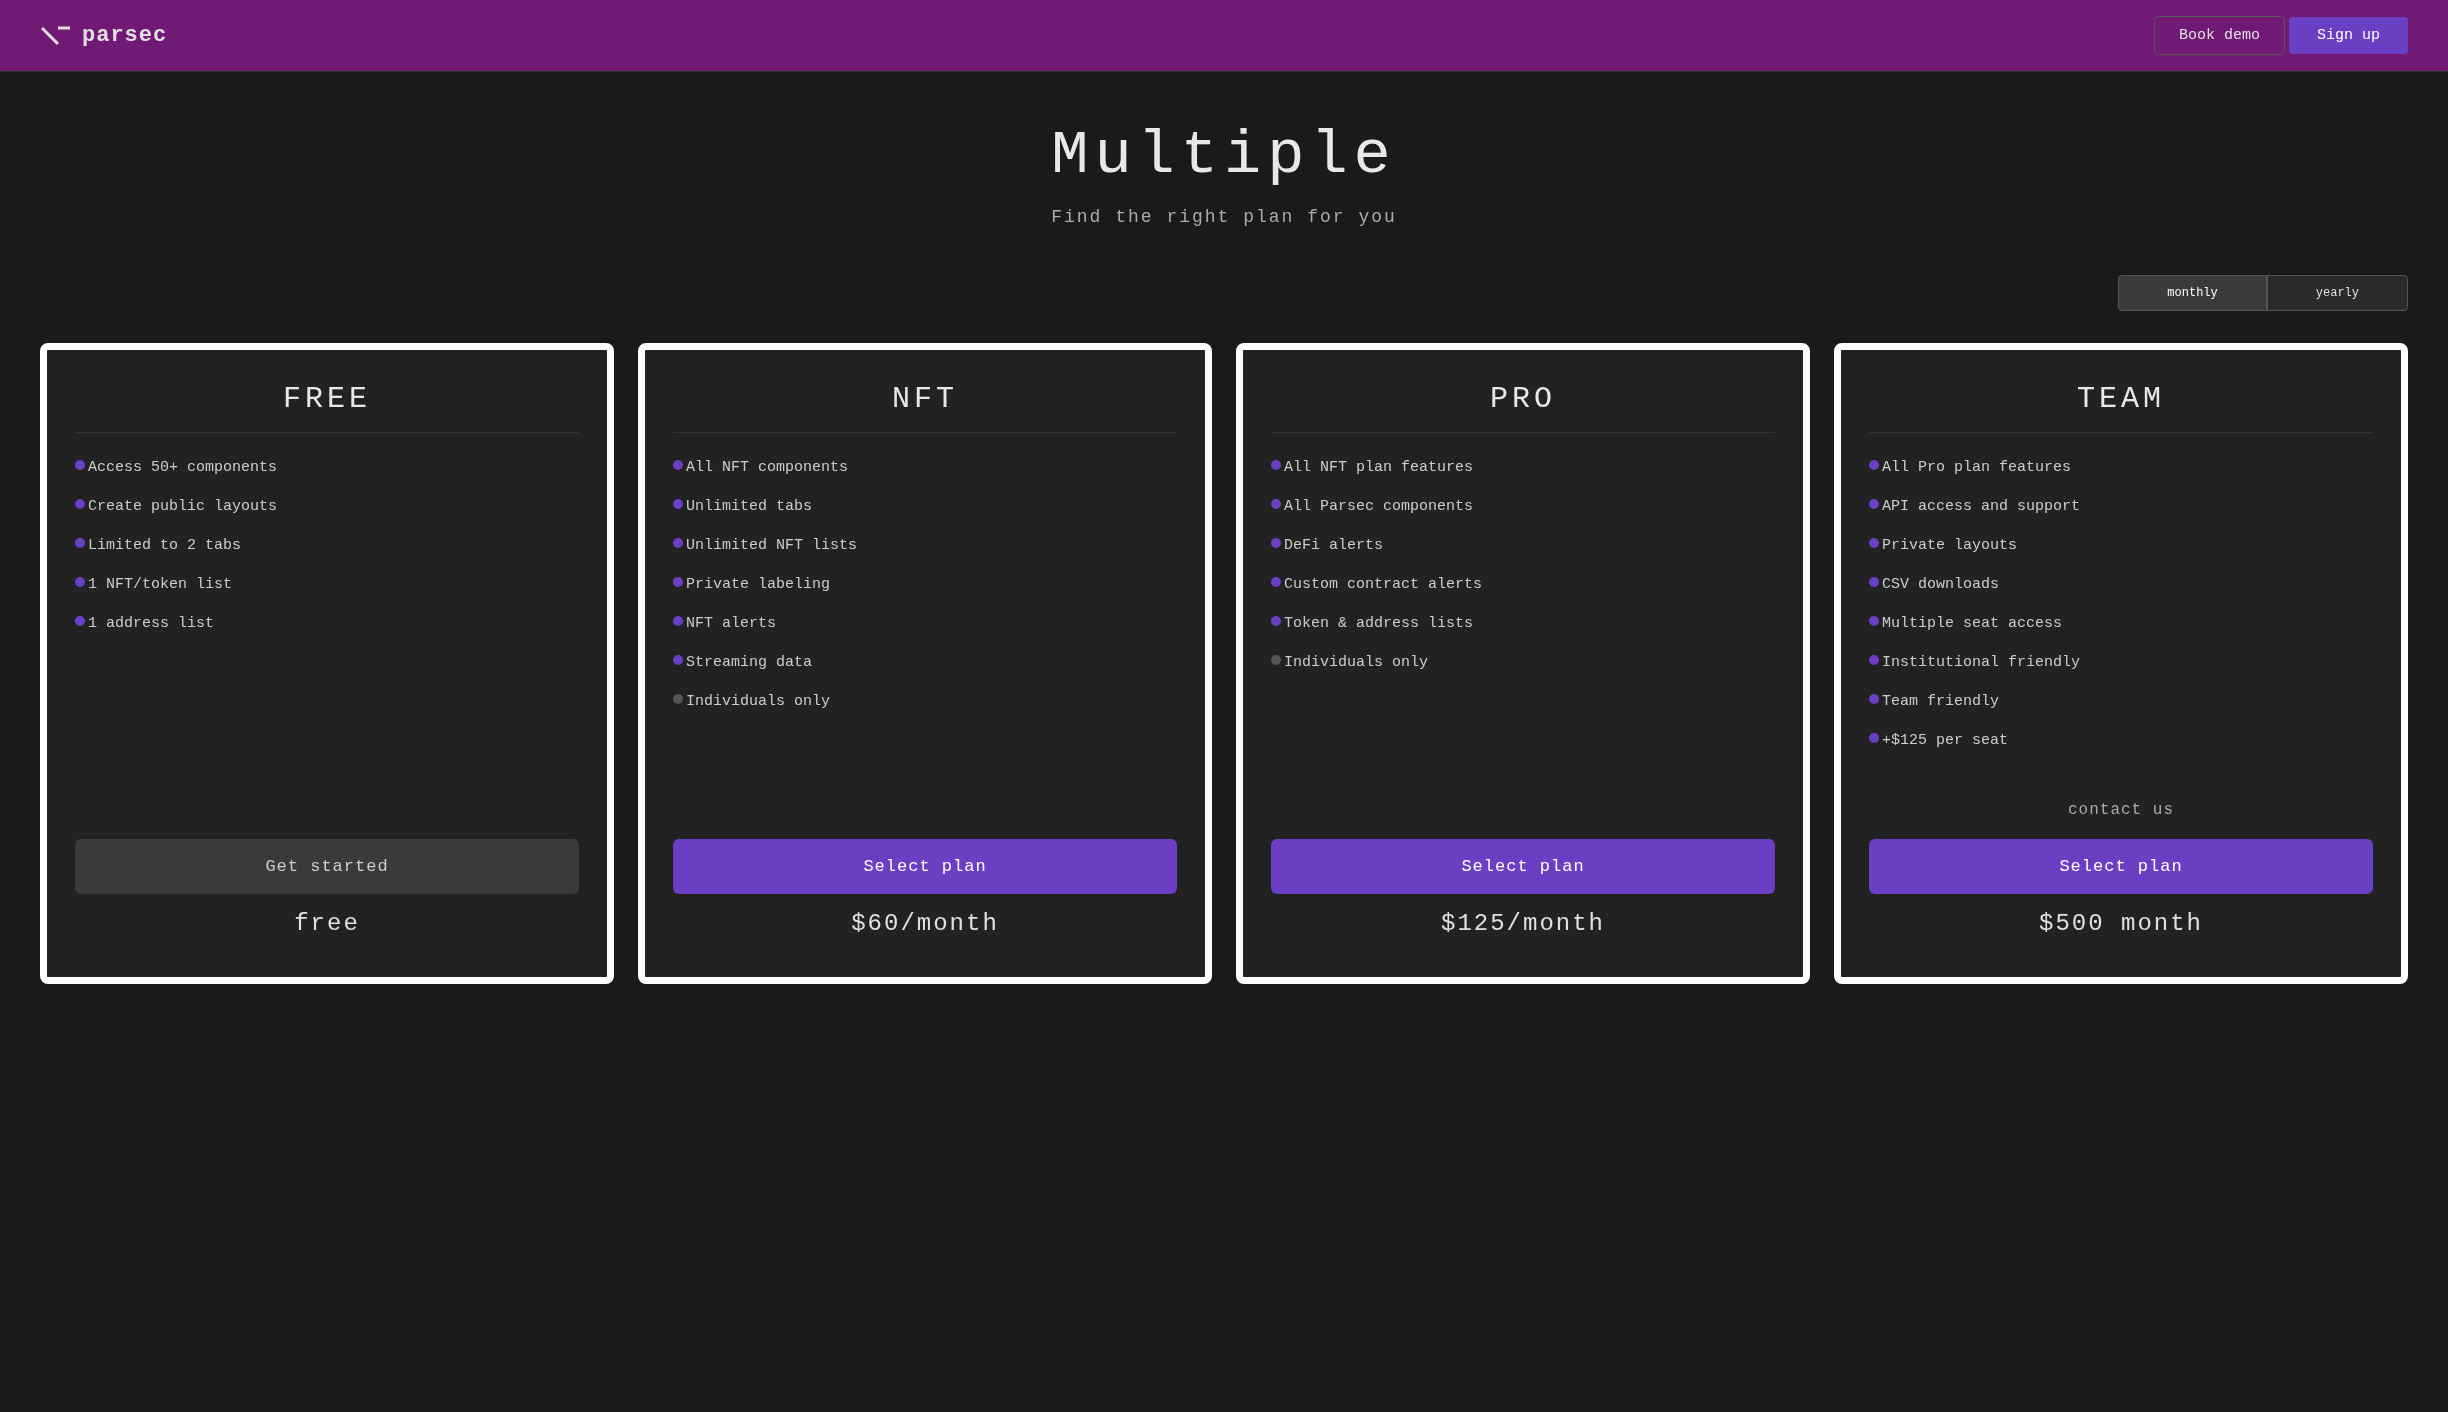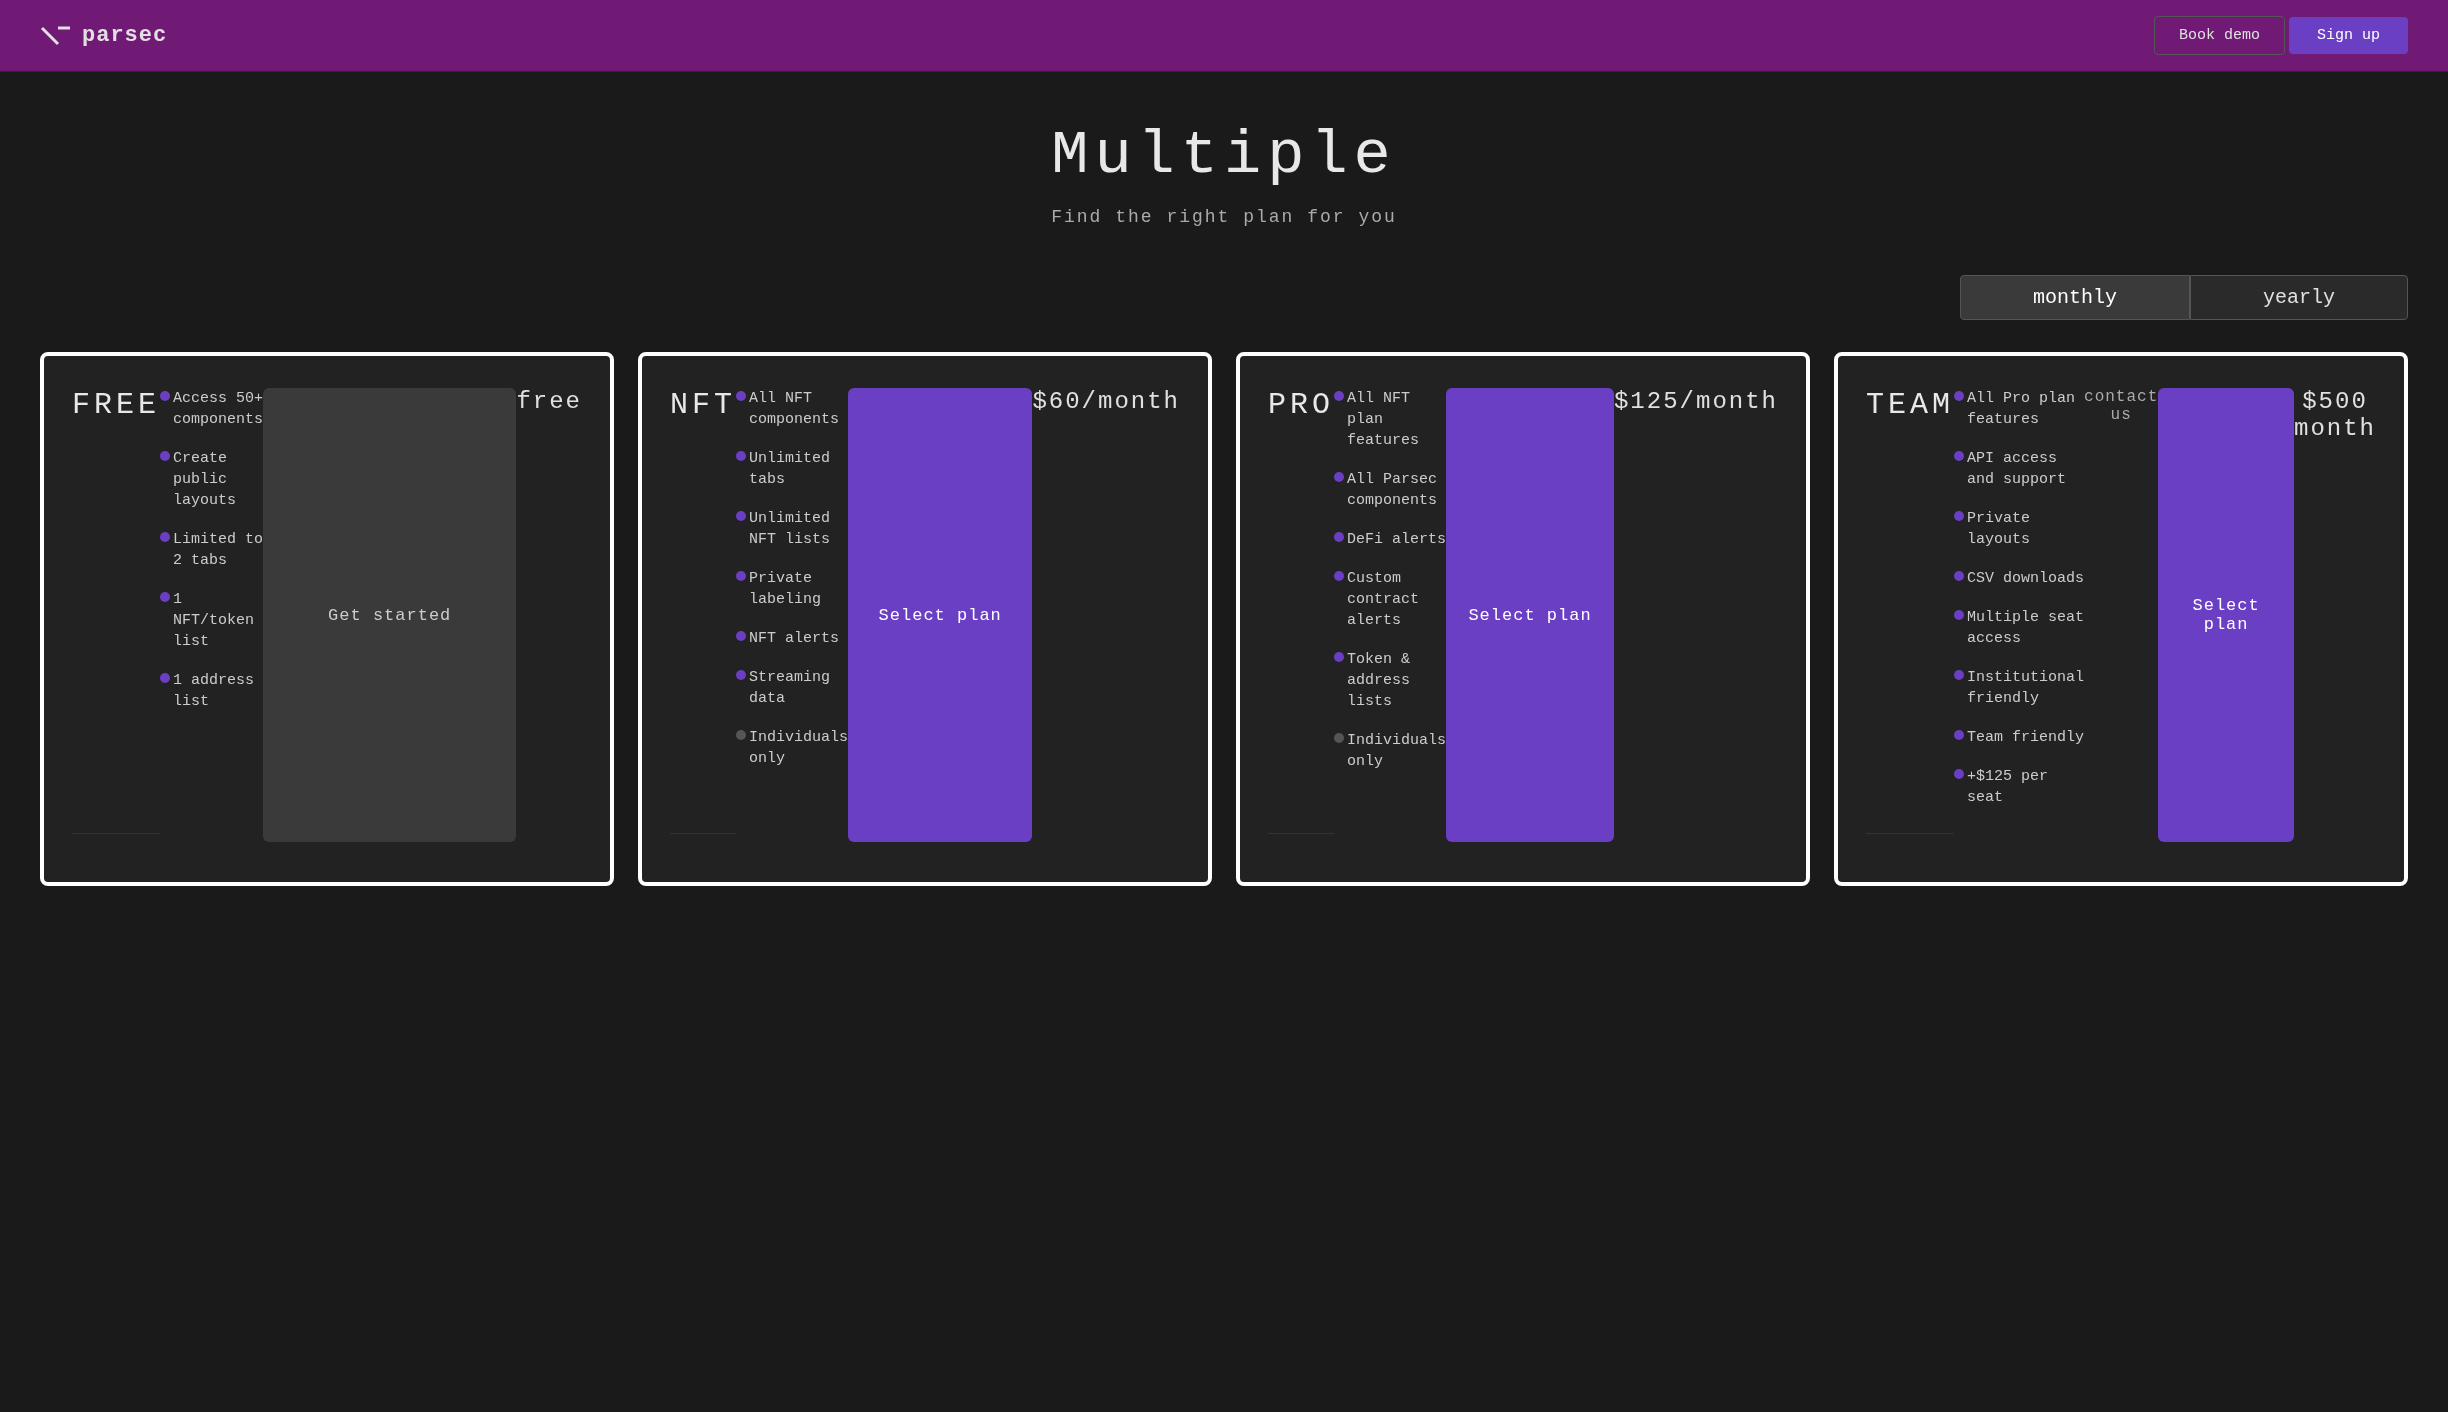--- a/index.html
+++ b/index.html
@@ -88,23 +88,23 @@
 
     
     .billing-toggle {
       display: flex;
       justify-content: flex-end;
       margin-bottom: 32px;
       gap: 0;
     }
 
     .toggle-btn {
-      padding: 10px 72px;
-      font-family: 'Courier New', Courier, monospace;
-      font-size: 20px;
+      padding: 10px 48px;
+      font-family: 'Courier New', Courier, monospace;
+      font-size: 12px;
       cursor: pointer;
       border: 1px solid #555;
       color: #e0e0e0;
       background: #2a2a2a;
     }
 
     .toggle-btn.active {
       background: #3a3a3a;
       color: #fff;
     }
@@ -114,24 +114,25 @@
 
     
     .pricing-grid {
       display: grid;
       grid-template-columns: repeat(4, 1fr);
       gap: 24px;
     }
 
     .card {
       background: #222;
-      border: 4px solid #ffffff;
+      border: 7px solid #ffffff;
       border-radius: 8px;
-      padding: 32px 28px 24px;
-      display: flex;
+      padding: 32px 28px 40px;
+      display: flex;
+      flex-direction: column;
     }
 
     .card-title {
       font-size: 30px;
       letter-spacing: 4px;
       font-weight: normal;
       text-align: center;
       margin-bottom: 24px;
       padding-bottom: 16px;
       border-bottom: 1px solid #333;

